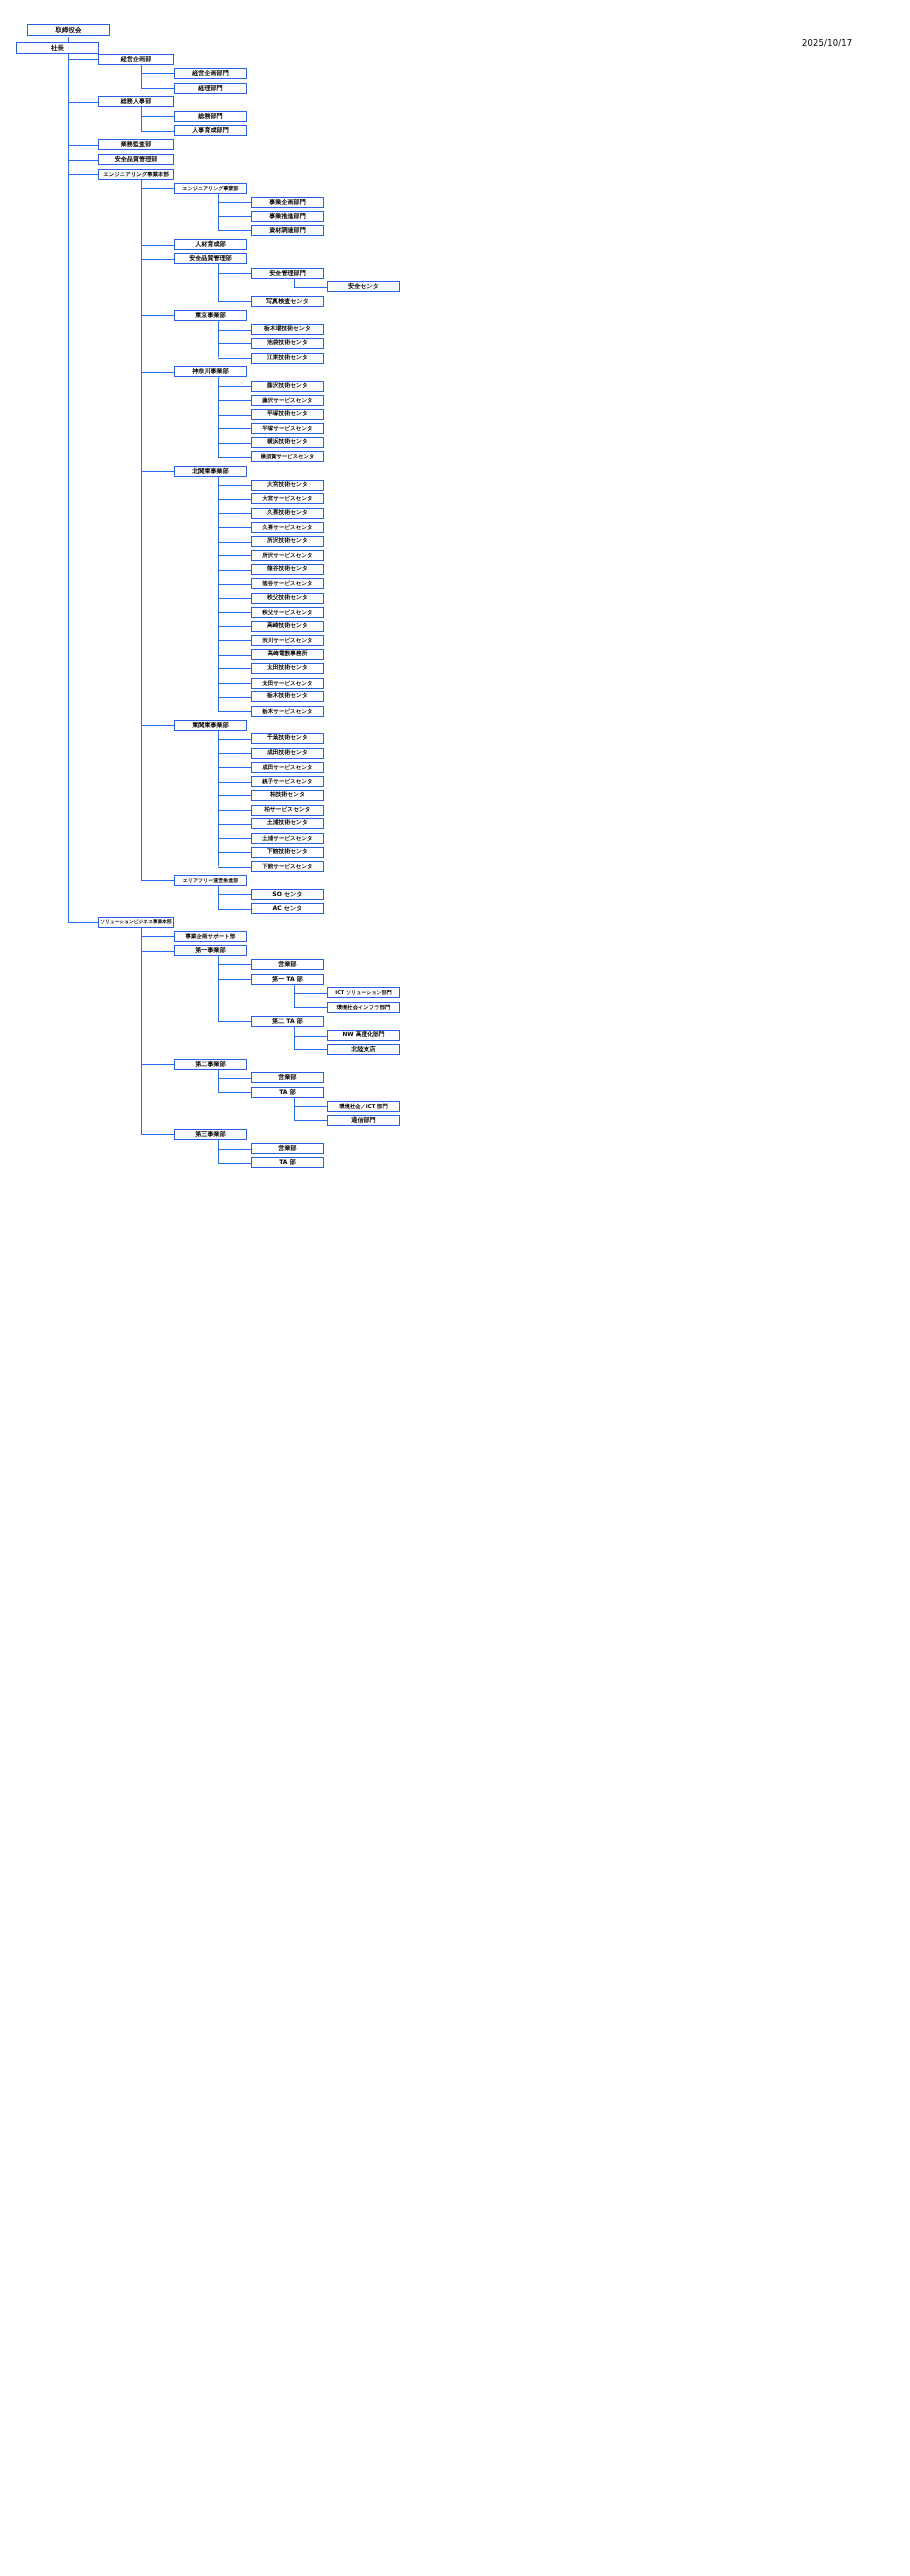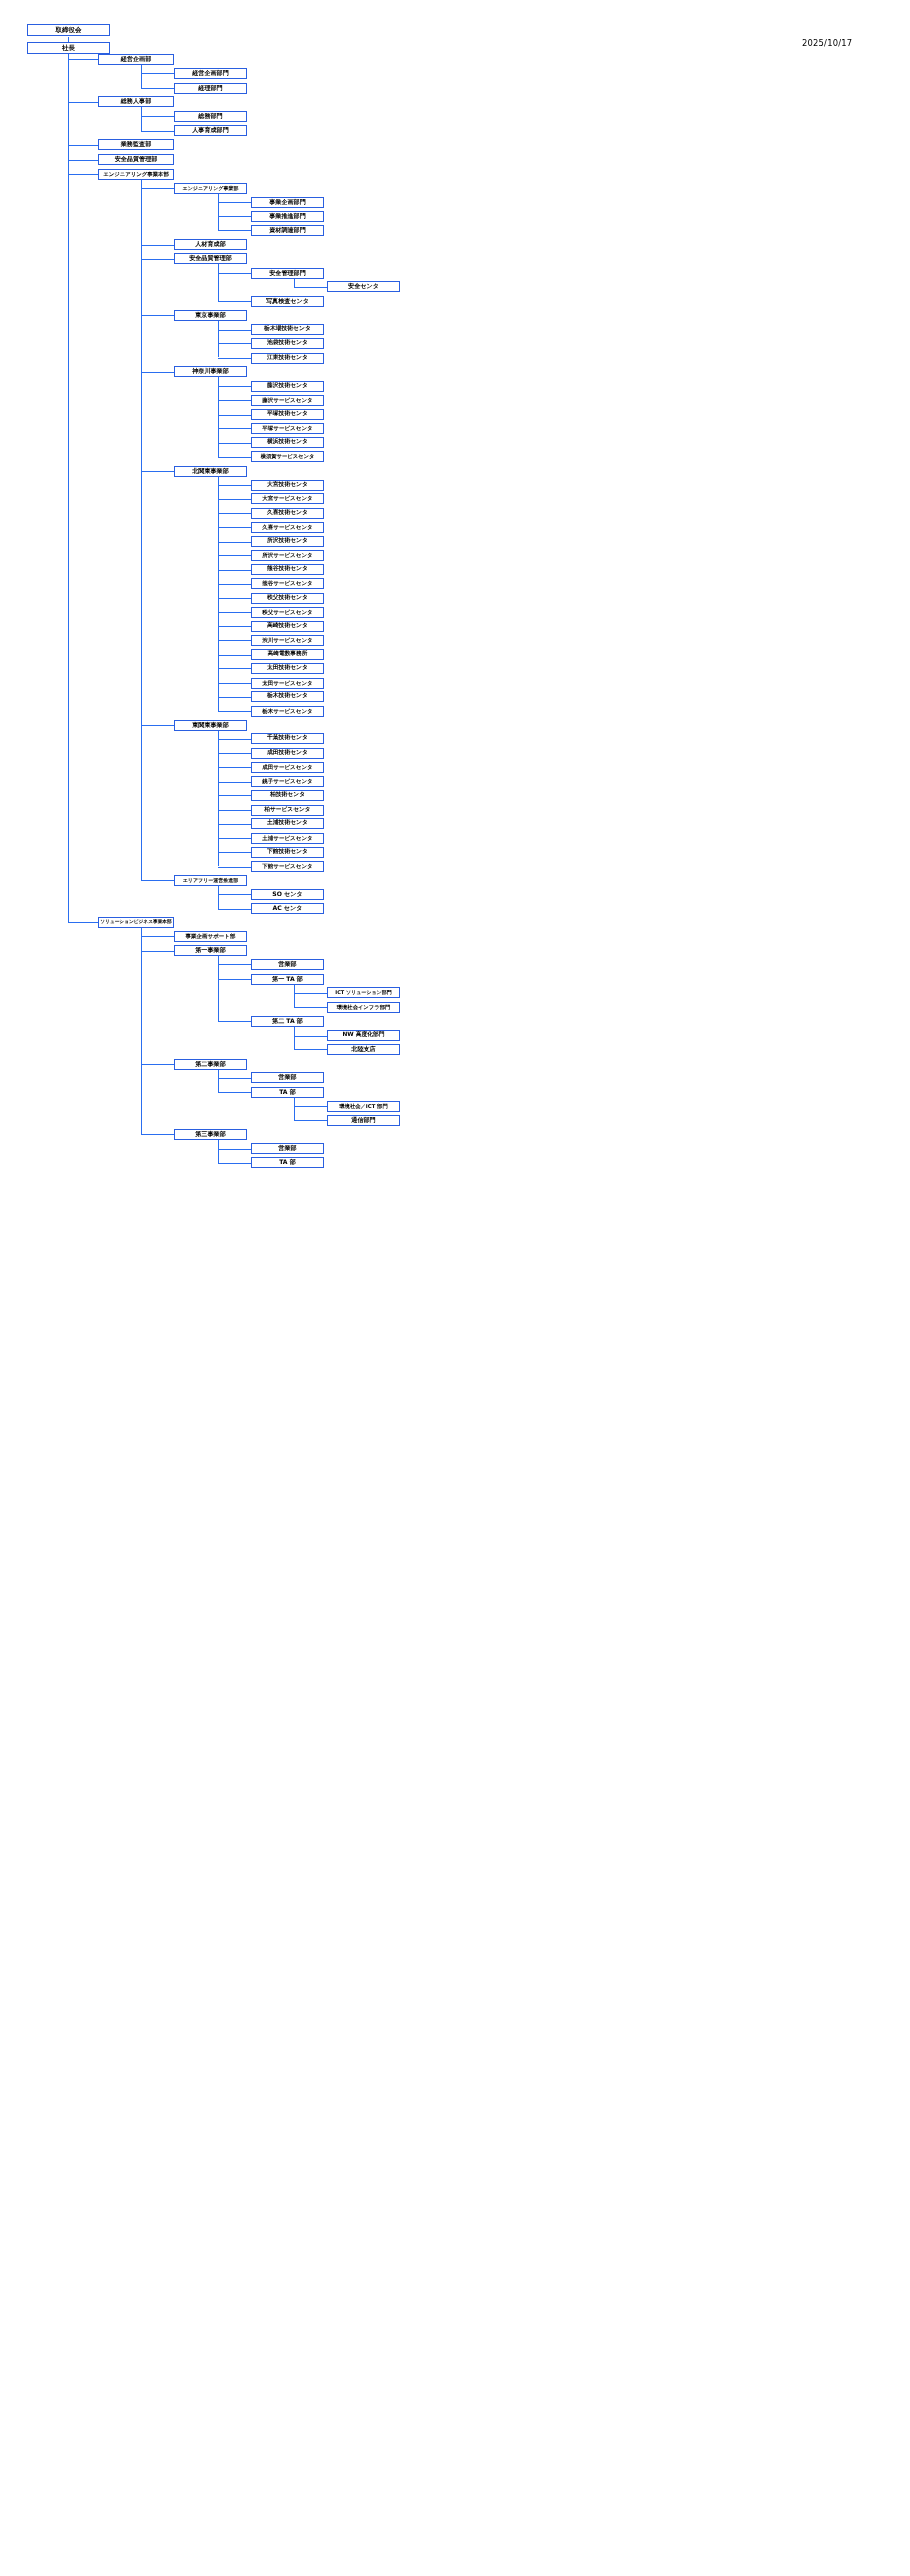--- a/index.html
+++ b/index.html
@@ -150,21 +150,21 @@
       <div class="ln hl" style="left: 218px; top: 1092px; width: 33px; background: rgb(42, 110, 240);"></div>
       <div class="ln vl" style="left: 294px; top: 1098px; height: 23px; background: rgb(42, 110, 240);"></div>
       <div class="ln hl" style="left: 294px; top: 1106px; width: 33px; background: rgb(42, 110, 240);"></div>
       <div class="ln hl" style="left: 294px; top: 1120px; width: 33px; background: rgb(42, 110, 240);"></div>
       <div class="ln vl" style="left: 218px; top: 1140px; height: 23px; background: rgb(42, 110, 240);"></div>
       <div class="ln hl" style="left: 218px; top: 1149px; width: 33px; background: rgb(42, 110, 240);"></div>
       <div class="ln hl" style="left: 218px; top: 1163px; width: 33px; background: rgb(42, 110, 240);"></div>
     </div>
   <div id="boxes">
       <div class="node" style="left: 27px; top: 24px; width: 83px; height: 11.5px; font-size: 6.5px; border-color: rgb(42, 95, 224); background: rgb(255, 255, 255); color: rgb(0, 0, 0);">取締役会</div>
-      <div class="node" style="left: 27px; top: 42px; width: 83px; height: 11.5px; font-size: 6.5px; border-color: rgb(42, 95, 224); background: rgb(255, 255, 255); color: rgb(0, 0, 0);">社長</div>
+      <div class="node" style="left: 16px; top: 42px; width: 83px; height: 11.5px; font-size: 6.5px; border-color: rgb(42, 95, 224); background: rgb(255, 255, 255); color: rgb(0, 0, 0);">社長</div>
       <div class="node" style="left: 98px; top: 54px; width: 76px; height: 10.7px; font-size: 6.1px; border-color: rgb(42, 95, 224); background: rgb(255, 255, 255); color: rgb(0, 0, 0);">経営企画部</div>
       <div class="node" style="left: 174px; top: 68px; width: 73px; height: 10.7px; font-size: 6.1px; border-color: rgb(42, 95, 224); background: rgb(255, 255, 255); color: rgb(0, 0, 0);">経営企画部門</div>
       <div class="node" style="left: 174px; top: 83px; width: 73px; height: 10.7px; font-size: 6.1px; border-color: rgb(42, 95, 224); background: rgb(255, 255, 255); color: rgb(0, 0, 0);">経理部門</div>
       <div class="node" style="left: 98px; top: 96px; width: 76px; height: 10.7px; font-size: 6.1px; border-color: rgb(42, 95, 224); background: rgb(255, 255, 255); color: rgb(0, 0, 0);">総務人事部</div>
       <div class="node" style="left: 174px; top: 111px; width: 73px; height: 10.7px; font-size: 6.1px; border-color: rgb(42, 95, 224); background: rgb(255, 255, 255); color: rgb(0, 0, 0);">総務部門</div>
       <div class="node" style="left: 174px; top: 125px; width: 73px; height: 10.7px; font-size: 6.1px; border-color: rgb(42, 95, 224); background: rgb(255, 255, 255); color: rgb(0, 0, 0);">人事育成部門</div>
       <div class="node" style="left: 98px; top: 139px; width: 76px; height: 10.7px; font-size: 6.1px; border-color: rgb(42, 95, 224); background: rgb(255, 255, 255); color: rgb(0, 0, 0);">業務監査部</div>
       <div class="node" style="left: 98px; top: 154px; width: 76px; height: 10.7px; font-size: 6.1px; border-color: rgb(42, 95, 224); background: rgb(255, 255, 255); color: rgb(0, 0, 0);">安全品質管理部</div>
       <div class="node" style="left: 98px; top: 169px; width: 76px; height: 10.7px; font-size: 5.4px; border-color: rgb(42, 95, 224); background: rgb(255, 255, 255); color: rgb(0, 0, 0);">エンジニアリング事業本部</div>
       <div class="node" style="left: 174px; top: 183px; width: 73px; height: 10.7px; font-size: 5px; border-color: rgb(42, 95, 224); background: rgb(255, 255, 255); color: rgb(0, 0, 0);">エンジニアリング事業部</div>

